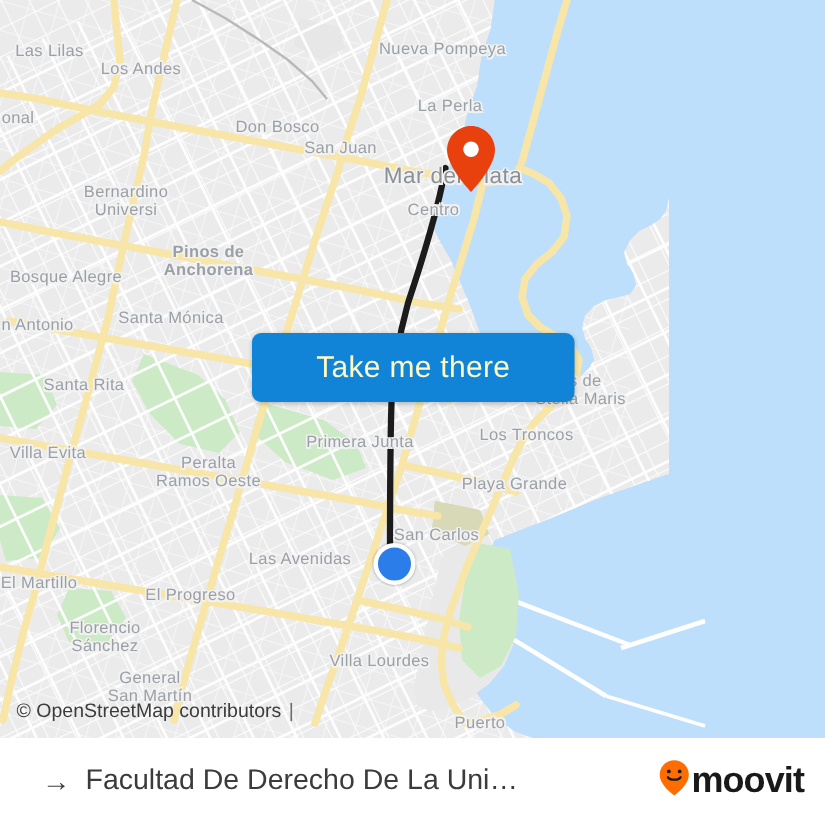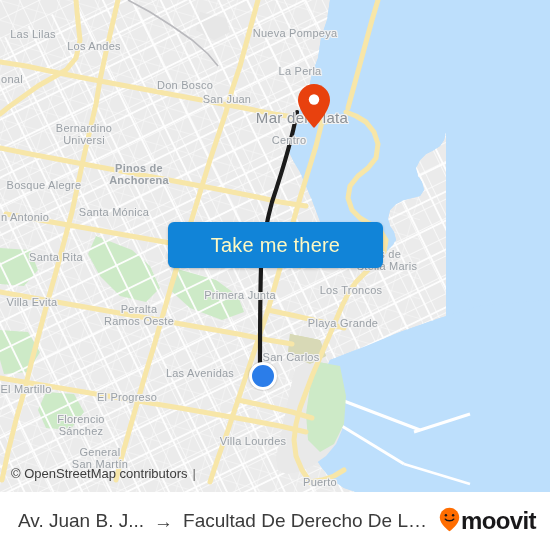--- a/index.html
+++ b/index.html
@@ -280,21 +280,21 @@
         <div class="maplabel" style="left: 240px; top: 295px;">Primera Junta</div>
         <div class="maplabel" style="left: 351px; top: 290px;">Los Troncos</div>
         <div class="maplabel" style="left: 32px; top: 302px;">Villa Evita</div>
         <div class="maplabel" style="left: 139px; top: 315px;">Peralta
 Ramos Oeste</div>
         <div class="maplabel" style="left: 343px; top: 323px;">Playa Grande</div>
         <div class="maplabel" style="left: 291px; top: 357px;">San Carlos</div>
         <div class="maplabel" style="left: 200px; top: 373px;">Las Avenidas</div>
         <div class="maplabel" style="left: 26px; top: 389px;">El Martillo</div>
         <div class="maplabel" style="left: 127px; top: 397px;">El Progreso</div>
-        <div class="maplabel" style="left: 81px; top: 425px;">Florencio
+        <div class="maplabel" style="left: 70px; top: 425px;">Florencio
 Sánchez</div>
         <div class="maplabel" style="left: 253px; top: 441px;">Villa Lourdes</div>
         <div class="maplabel" style="left: 100px; top: 458px;">General
 San Martín</div>
         <div class="maplabel" style="left: 320px; top: 462px; margin-top: 20px;">Puerto</div>
       </div>
 
     <div id="dest-pin">
       <svg width="34" height="46" viewBox="0 0 34 46">
         <path d="M17 1 C8.2 1 1 8.2 1 17 c0 11.5 16 28 16 28 s16-16.5 16-28 C33 8.2 25.8 1 17 1 z" fill="#e8410e"></path>
@@ -309,21 +309,20 @@
     </div>
   </div>
 
   <div id="attrib">
     <span>© OpenStreetMap contributors</span>
     <span class="sep">|</span>
   </div>
 
   <div id="bottombar">
     <div id="route-summary">
-      <span id="from-label" class="endpoint">Av. Juan B. J...</span>
       <span id="arrow-icon">→</span>
       <span id="to-label" class="endpoint">Facultad De Derecho De La Universi...</span>
     </div>
     <div id="moovit-logo">
       <span>
         <svg width="21" height="25" viewBox="0 0 21 25">
           <path d="M10.5 0.8 C5.1 0.8 0.8 5.1 0.8 10.5 c0 7.2 9.7 13.8 9.7 13.8
                    s9.7-6.6 9.7-13.8 C20.2 5.1 15.9 0.8 10.5 0.8 z" fill="#ff6d00"></path>
           <circle cx="6.9" cy="8.3" r="1.25" fill="#19181a"></circle>
           <circle cx="14.1" cy="8.3" r="1.25" fill="#19181a"></circle>

